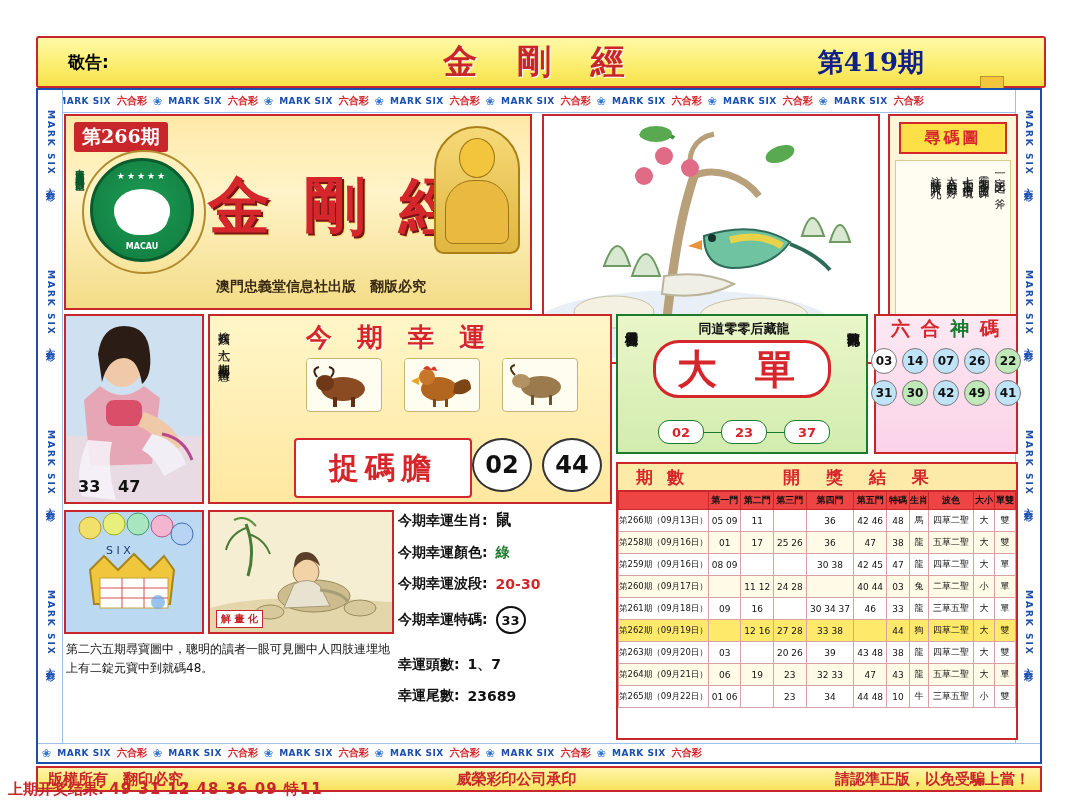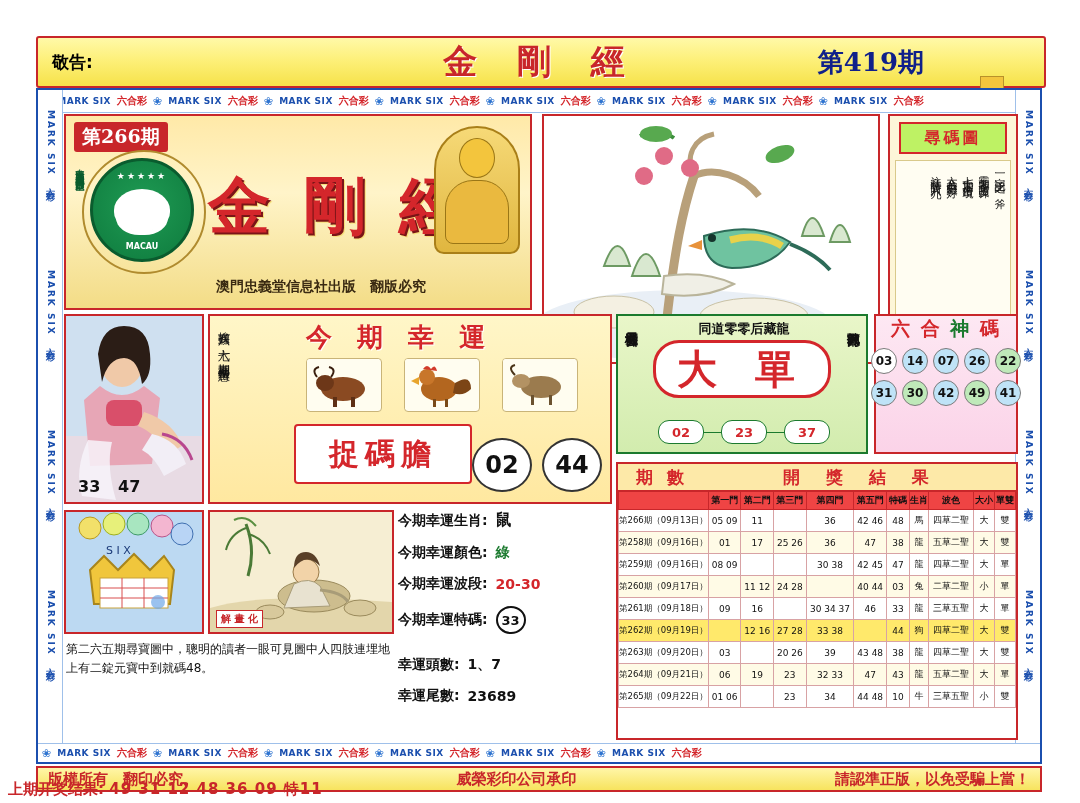--- a/index.html
+++ b/index.html
@@ -11,21 +11,21 @@
   .page{position:relative;width:1080px;height:803px;background:#fff;}
 
   
   .top-banner{
     position:absolute;left:36px;top:36px;width:1006px;height:48px;
     background:linear-gradient(#fff9a8,#fdf07a 45%,#f6e24a);
     border:2px solid #c8262a;border-radius:3px;
     display:flex;align-items:center;
   }
   .top-banner .notice{
-    margin-left:14px;font-size:17px;color:#000;font-weight:bold;
+    margin-left:30px;font-size:17px;color:#000;font-weight:bold;
     font-family:"DejaVu Sans",sans-serif;
   }
   .top-banner .main-title{
     position:absolute;left:0;right:0;text-align:center;
     font-size:34px;font-weight:bold;color:#c8262a;letter-spacing:14px;
     font-family:"DejaVu Serif","Liberation Serif",serif;
     text-shadow:1px 1px 0 #fff;
   }
   .top-banner .issue{
     position:absolute;right:120px;font-size:26px;font-weight:bold;color:#10208a;
@@ -117,21 +117,21 @@
     background:linear-gradient(#ffffff,#eaf6ff);
     border:2px solid #c8262a;box-sizing:border-box;overflow:hidden;
   }
 
   
   .xunma{
     position:absolute;left:824px;top:0;width:130px;height:250px;
     background:#fdf6d8;border:2px solid #c8262a;box-sizing:border-box;
   }
   .xunma-title{
-    margin:6px auto 0;width:104px;height:28px;background:#bef264;border:2px solid #d4262b;
+    margin:6px auto 0;width:104px;height:28px;background:#fde047;border:2px solid #d4262b;
     display:flex;align-items:center;justify-content:center;
     color:#d4262b;font-size:16px;font-weight:bold;letter-spacing:3px;
   }
   .xunma-body{
     margin:6px 5px;height:196px;background:#fffdf2;border:1px solid #d9c98b;
     display:flex;flex-direction:row-reverse;justify-content:flex-start;gap:2px;
     padding:6px 4px;box-sizing:border-box;
   }
   .xunma-col{
     writing-mode:vertical-rl;text-orientation:upright;
@@ -165,21 +165,21 @@
     writing-mode:vertical-rl;text-orientation:upright;
     font-size:12px;line-height:16px;color:#111;letter-spacing:1px;height:110px;
   }
   .lucky-title{
     position:absolute;left:96px;top:4px;font-size:26px;font-weight:bold;color:#d4262b;
     letter-spacing:8px;font-family:"DejaVu Serif",serif;text-shadow:1px 1px 0 #fff;
   }
   .animals{position:absolute;left:96px;top:42px;display:flex;gap:22px;}
   .animal{width:74px;height:52px;background:#fffdf0;border:1px solid #c9b478;border-radius:4px;position:relative;overflow:hidden;}
   .catch{
-    position:absolute;left:84px;bottom:18px;width:174px;height:56px;
+    position:absolute;left:84px;bottom:4px;width:174px;height:56px;
     background:#ffffff;border:2px solid #d4262b;border-radius:4px;
     display:flex;align-items:center;justify-content:center;
     font-size:30px;font-weight:bold;color:#d4262b;letter-spacing:6px;
     font-family:"DejaVu Serif",serif;
   }
   .balls2{position:absolute;right:8px;bottom:10px;display:flex;gap:10px;}
   .ball-w{
     width:56px;height:50px;border-radius:50%;background:#fff;border:2px solid #333;
     display:flex;align-items:center;justify-content:center;font-size:24px;font-weight:bold;color:#111;
   }

